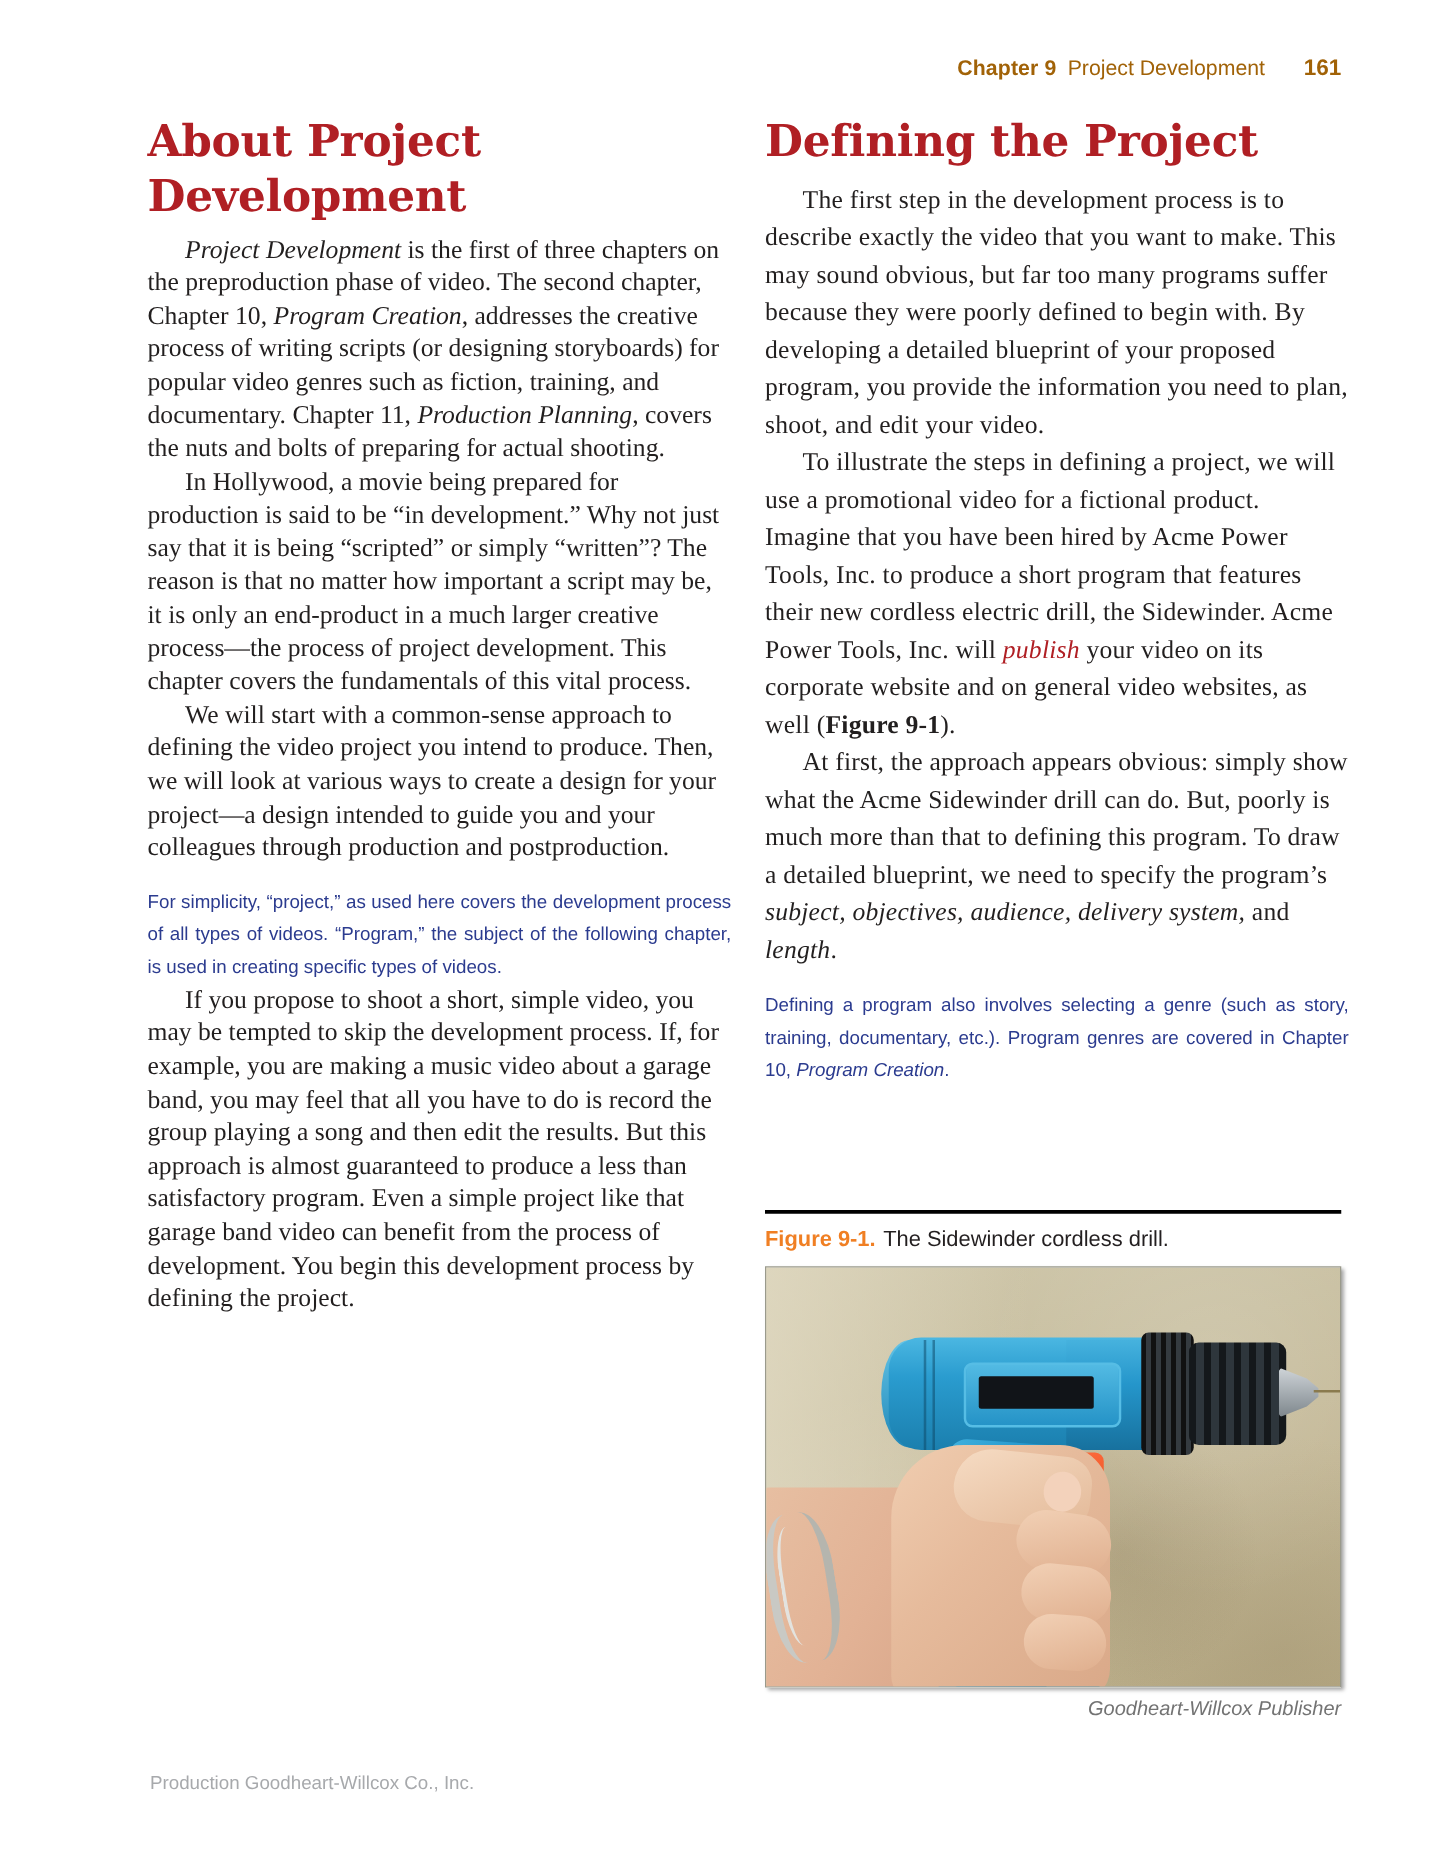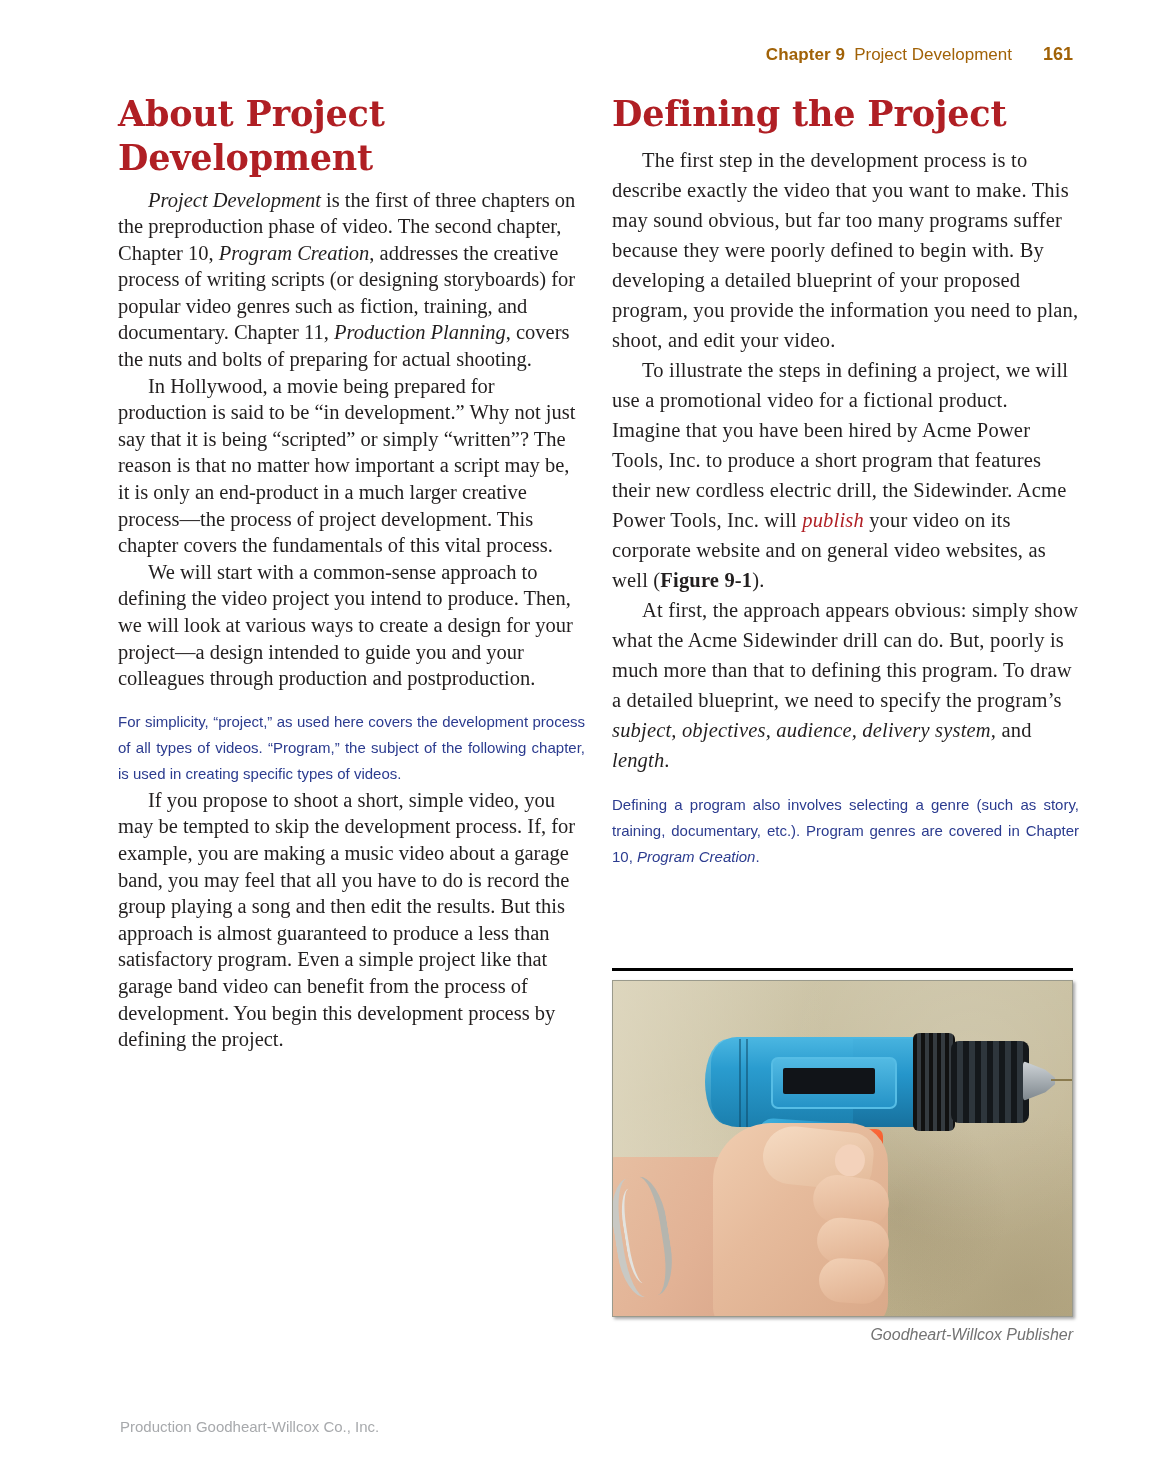--- a/index.html
+++ b/index.html
@@ -388,20 +388,21 @@
     <p class="body"><span>At first, the approach appears obvious: simply show what the Acme Sidewinder drill can do. But, poorly is much more than that to defining this program. To draw a detailed blueprint, we need to specify the program’s </span><em class="it">subject, objectives, audience, delivery system,</em><span> and </span><em class="it">length</em><span>.</span></p>
 
     <p class="note"><span>Defining a program also involves selecting a genre (such as story, training, documentary, etc.). Program genres are covered in Chapter 10, </span><em class="it">Program Creation</em><span>.</span></p>
 
   </div>
 
   <div class="figure">
 
     <div class="fig-rule"></div>
 
+    <div class="fig-caption"><span class="fig-label">Figure 9-1.</span><span>The Sidewinder cordless drill.</span></div>
 
     <div class="photo">
       <div class="wall-tex"></div>
       <div class="wall-left-light"></div>
 
       <div class="arm"></div>
       <div class="wrist-band"></div>
 
       <div class="motor-cap"></div>
       <div class="motor-housing"></div>

